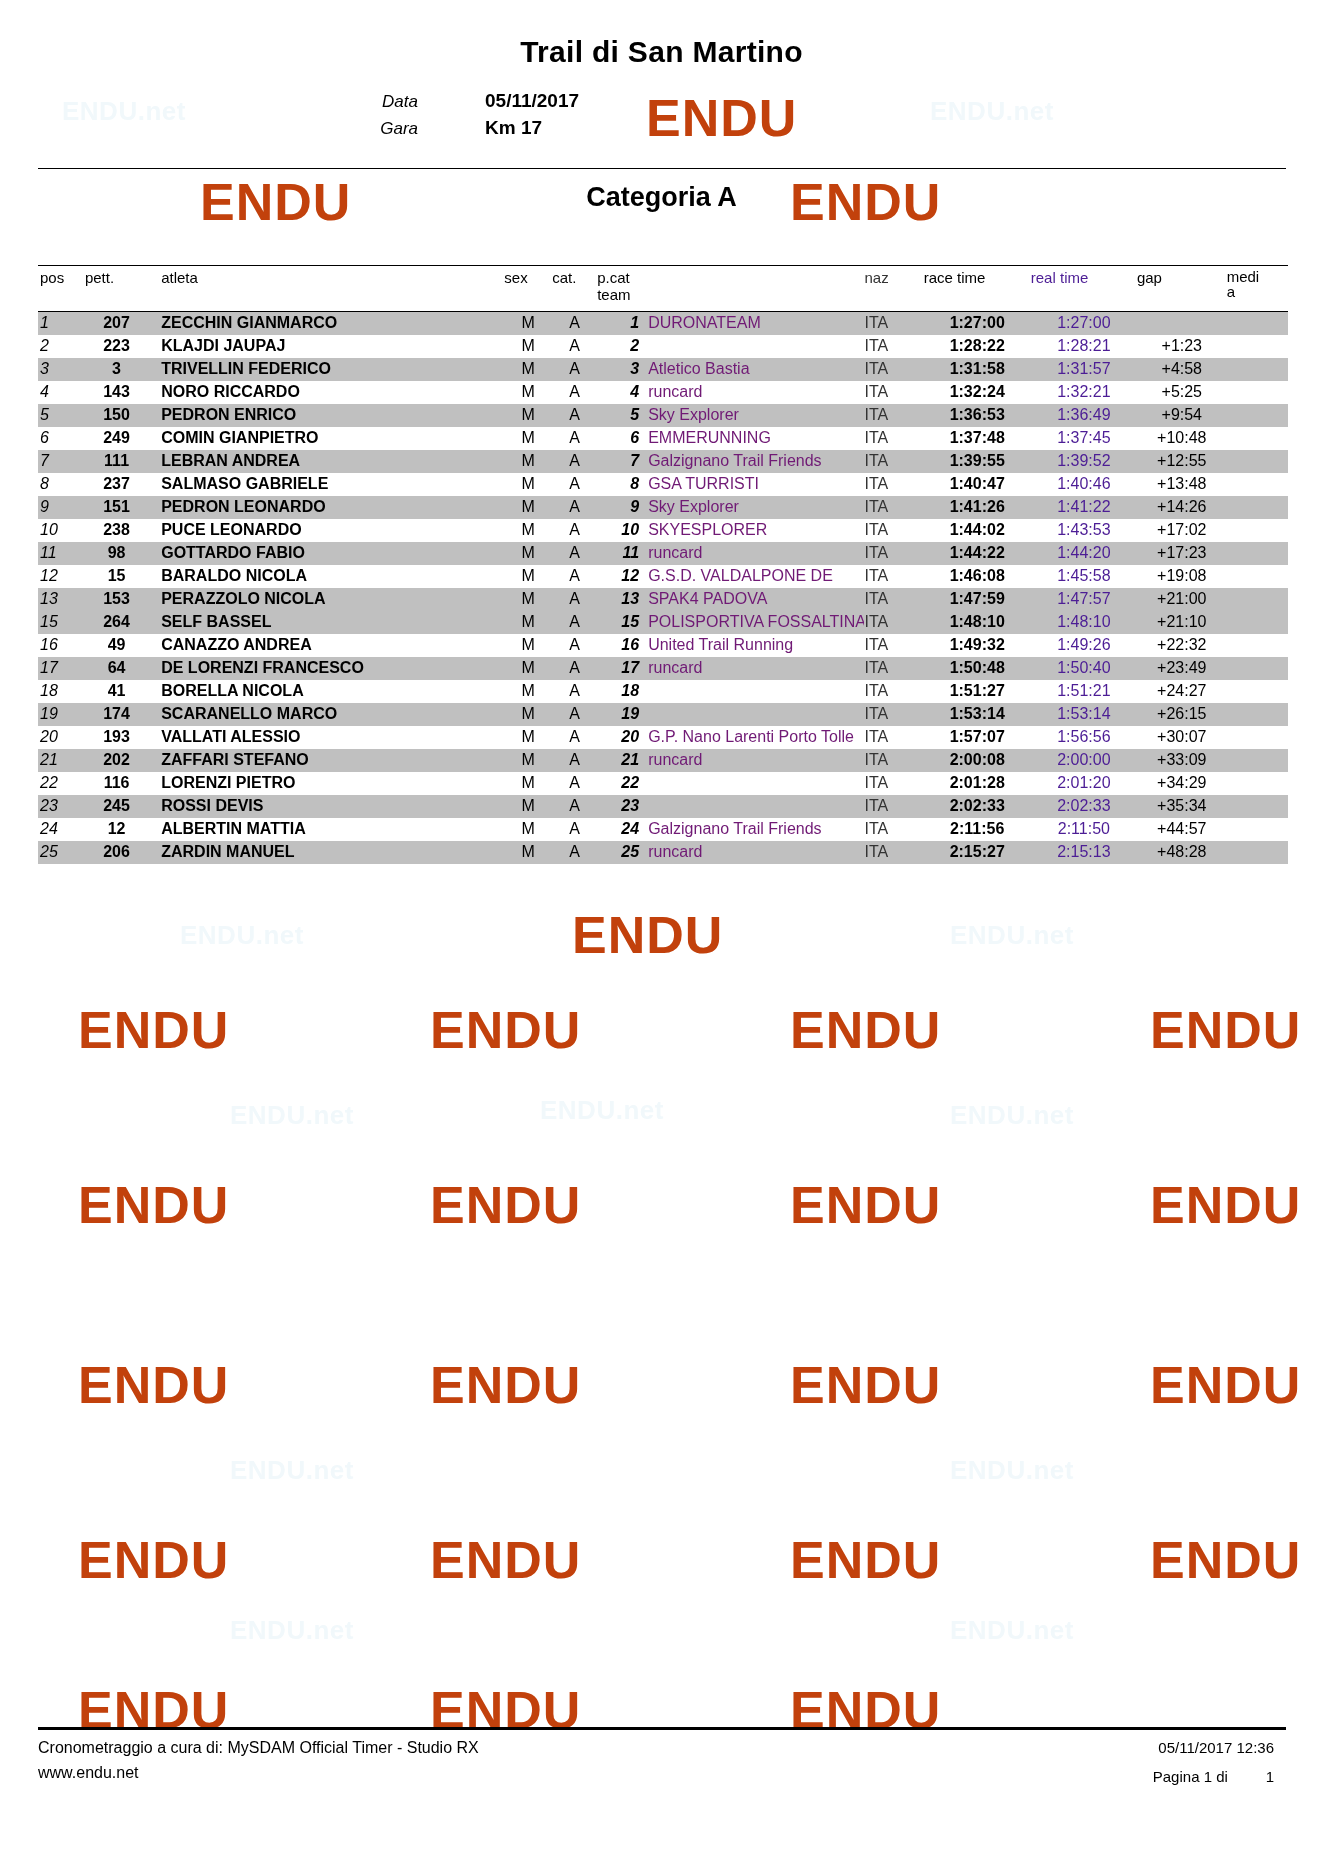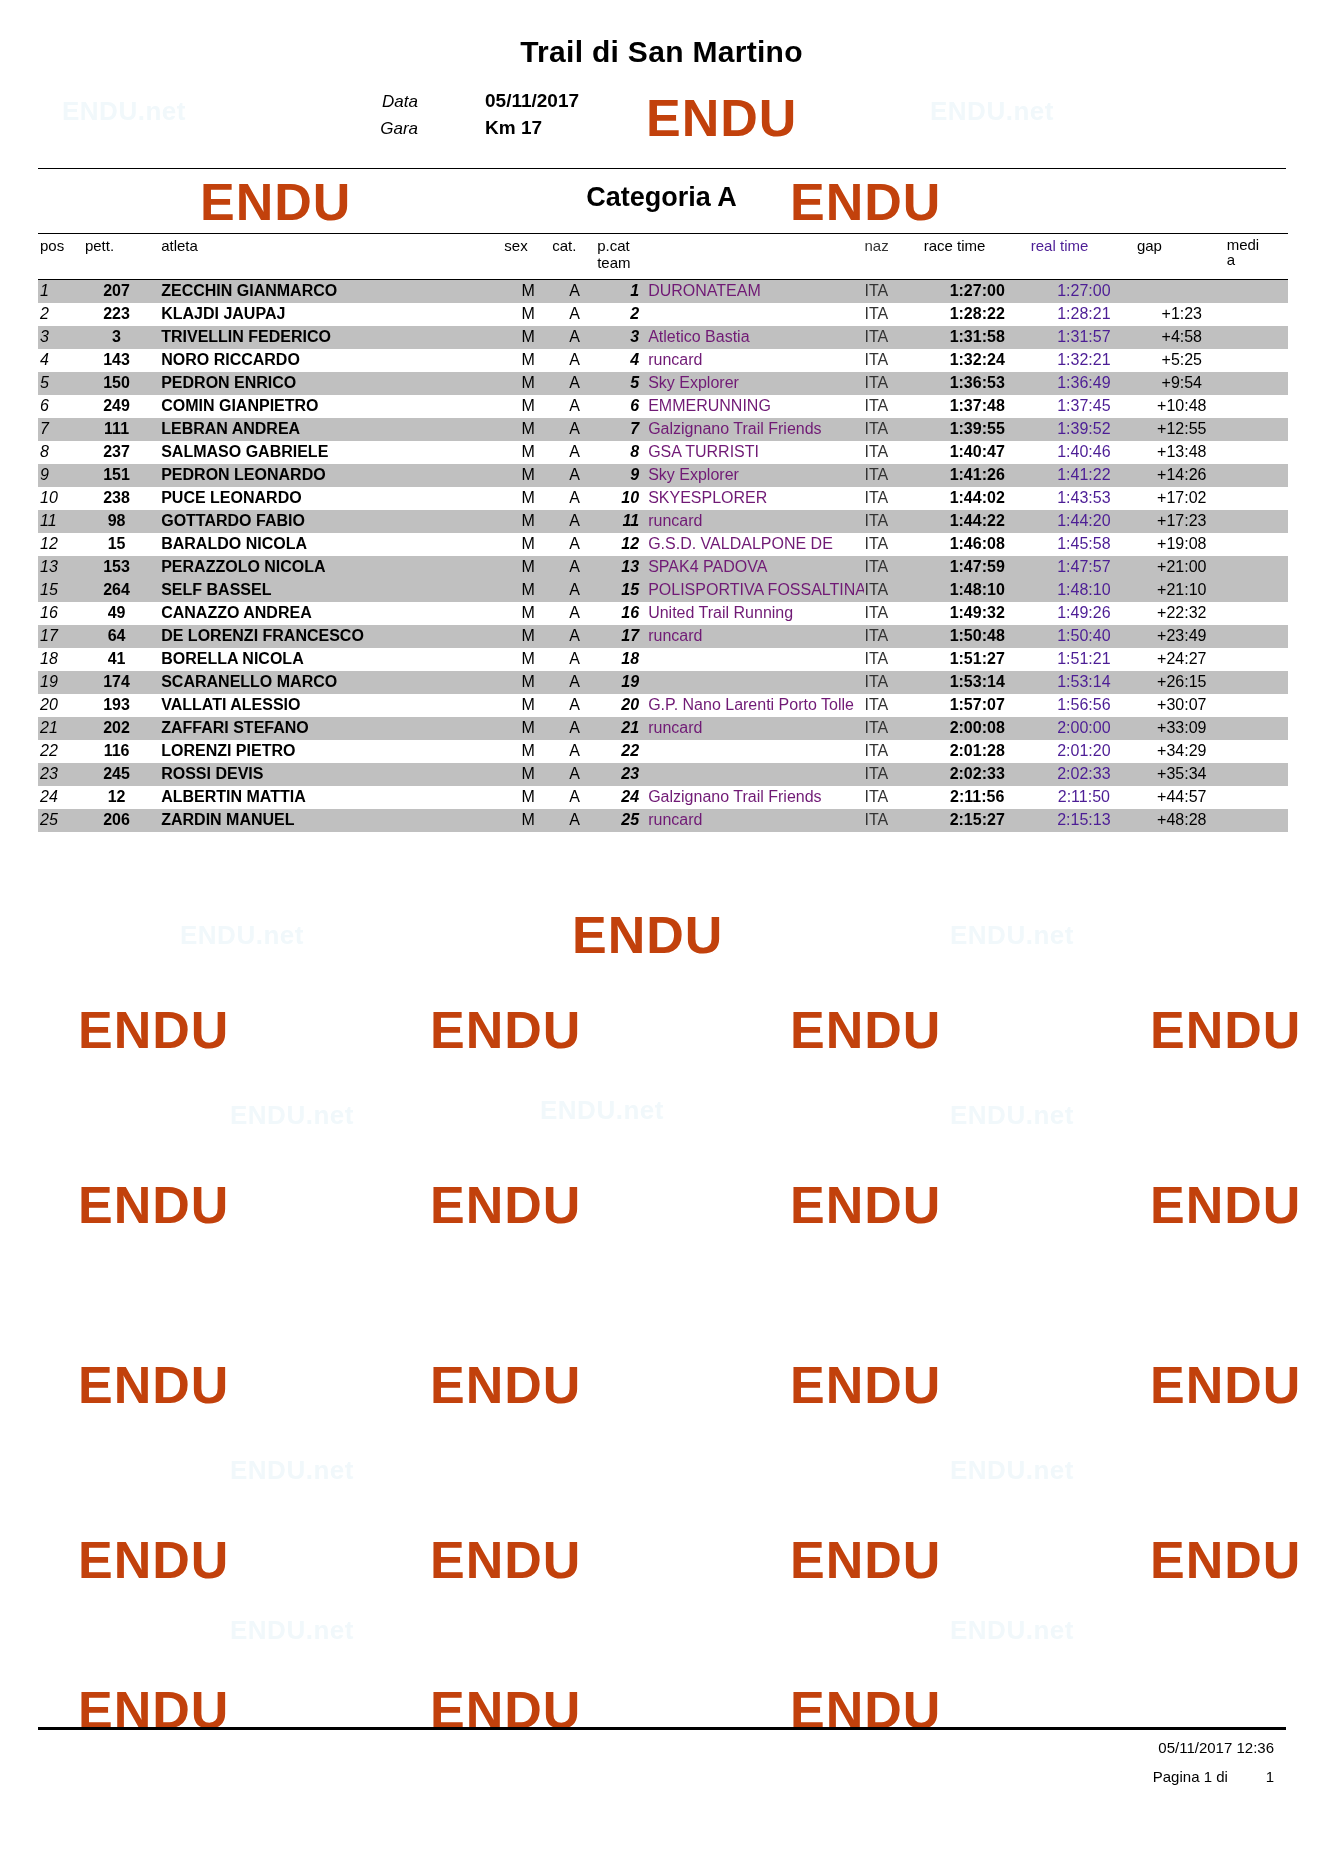--- a/index.html
+++ b/index.html
@@ -110,20 +110,21 @@
     position: absolute;
     left: 38px;
     top: 233px;
     width: 1250px;
     z-index: 3;
   }
   table.results {
     border-collapse: collapse;
     width: 1250px;
     table-layout: fixed;
+    margin-top: 32px;
   }
   table.results thead th {
     font-weight: normal;
     font-size: 15px;
     text-align: left;
     padding: 3px 0 8px 0;
     vertical-align: top;
     border-bottom: 1px solid #000;
     border-top: 1px solid #000;
   }
@@ -647,20 +648,22 @@
             <td class="c-gap">+48:28</td>
             <td class="c-media"></td>
           </tr>
         </tbody>
     </table>
   </div>
 
   <div class="footer-rule"></div>
   <div class="footer">
     <div class="footer-left">
+      <div>Cronometraggio a cura di: MySDAM Official Timer - Studio RX</div>
+      <div>www.endu.net</div>
     </div>
     <div class="footer-right">
       <div>05/11/2017 12:36</div>
       <div class="footer-page">
         <span>Pagina 1 di</span>
         <span class="pg-num">1</span>
       </div>
     </div>
   </div>
 

